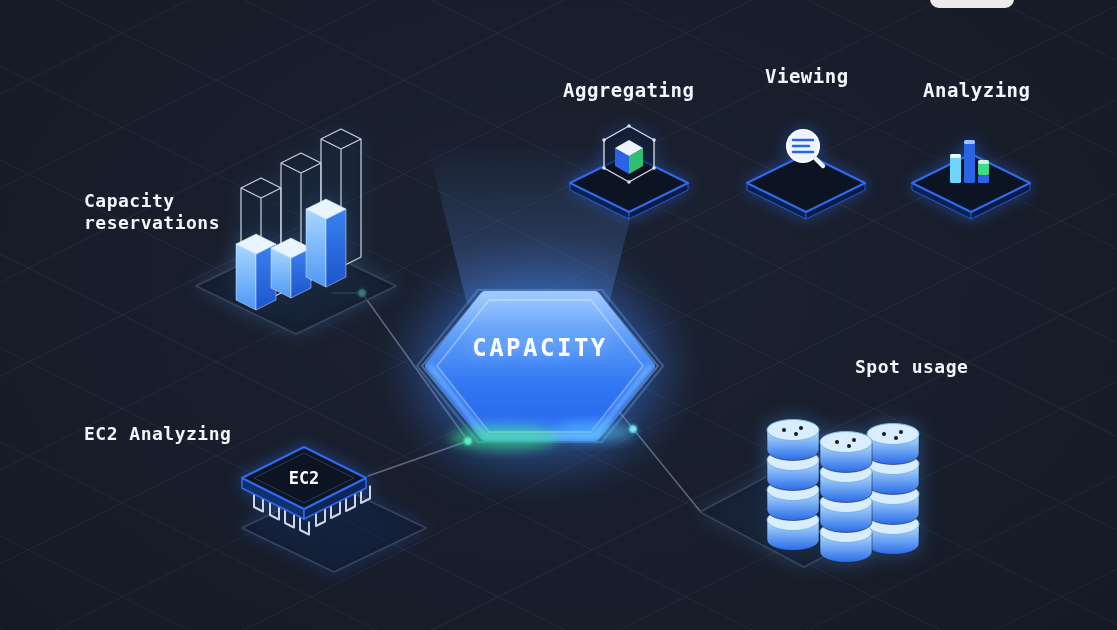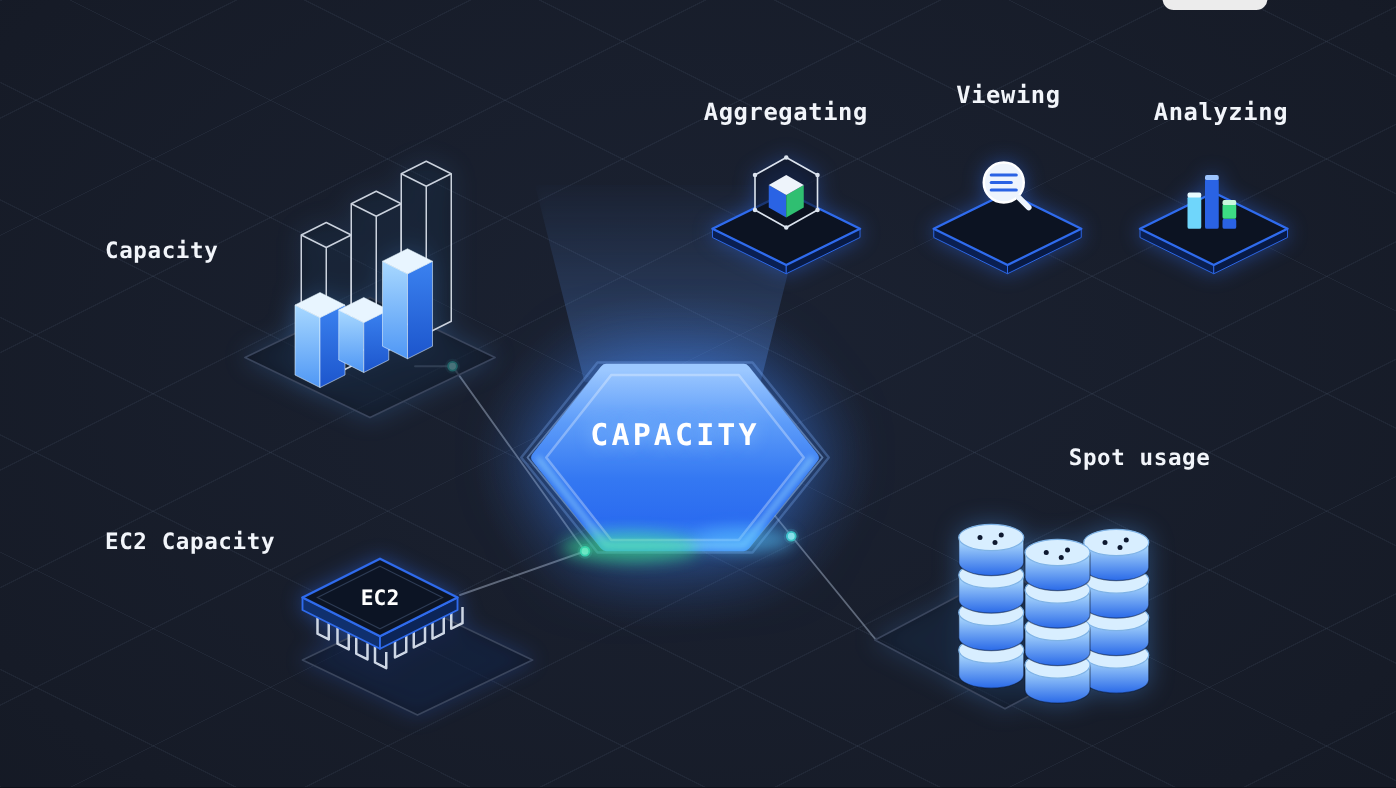--- a/index.html
+++ b/index.html
@@ -262,19 +262,20 @@
   <div class="hex-title">
     <div>CAPACITY</div>
   </div>
 
   <div class="label toplabel" style="left:563px;top:79px">Aggregating</div>
   <div class="label toplabel" style="left:765px;top:65px">Viewing</div>
   <div class="label toplabel" style="left:923px;top:79px">Analyzing</div>
 
   <div class="label" style="left:84px;top:190px">
     <div>Capacity</div>
+    <div>reservations</div>
   </div>
 
-  <div class="label" style="left:84px;top:423px">EC2 Capacity</div>
+  <div class="label" style="left:84px;top:423px">EC2 Analyzing</div>
   <div class="label" style="left:855px;top:356px">Spot usage</div>
 
   <div class="notch"></div>
 </div>
 
 </body></html>

